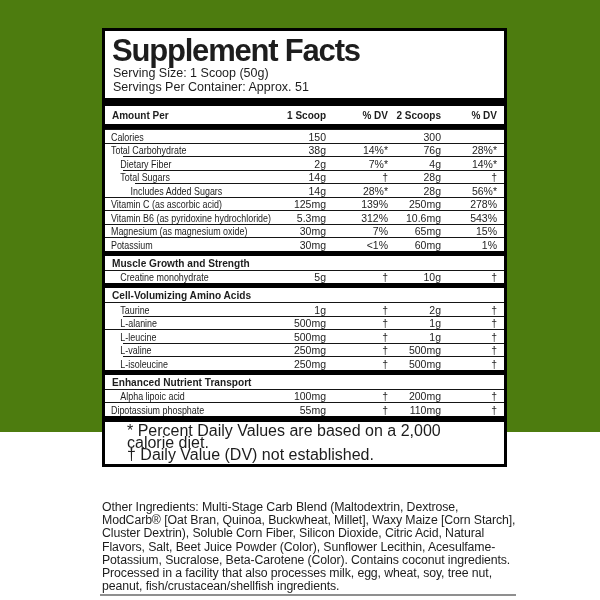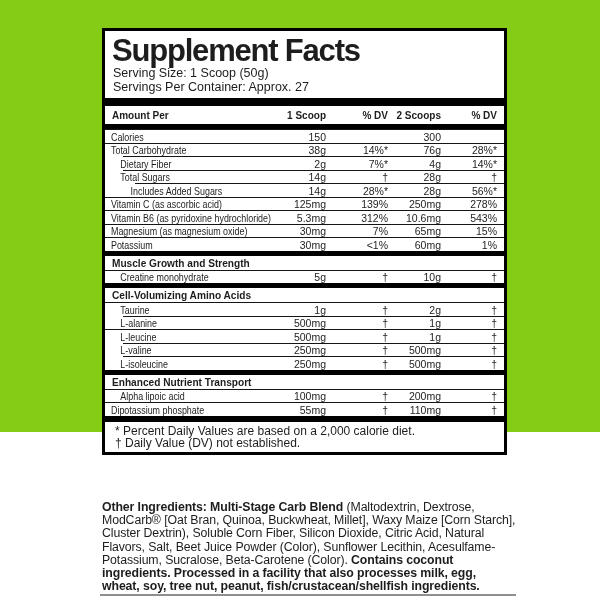--- a/index.html
+++ b/index.html
@@ -1,17 +1,17 @@
 <!DOCTYPE html>
 <html><head>
 <meta charset="utf-8">
 <style>
   html,body{margin:0;padding:0;background:#ffffff;}
   body{width:600px;height:600px;overflow:hidden;}
-  .page{position:relative;width:600px;height:432px;background:#84cc16;
+  .page{position:relative;width:600px;height:432px;background:#4d7c0f;
         font-family:"Liberation Sans",sans-serif;color:#1d1d1d;}
 
   .facts-box{position:absolute;left:102px;top:28px;width:405px;box-sizing:border-box;
              border:3px solid #000;background:#fff;}
 
   .title{font-size:31px;font-weight:700;letter-spacing:-1.2px;line-height:33px;
          margin:3px 0 0 7px;white-space:nowrap;}
   .serving{font-size:12.5px;line-height:13.5px;margin-left:8px;}
   .serving-block{}
 
@@ -32,38 +32,38 @@
   .entry.after-section::before{left:0;}
   .entry .name{flex:1;min-width:0;white-space:nowrap;overflow:visible;
                transform:scaleX(.85);transform-origin:0 50%;padding-left:7px;}
   .i1 .name{padding-left:18px;}
   .i2 .name{padding-left:30px;}
 
   .section{border-top:5px solid #000;height:14px;display:flex;align-items:center;
            font-weight:700;font-size:11px;padding-left:7px;}
   .section span{transform:scaleX(.92);transform-origin:0 50%;white-space:nowrap;}
 
-  .footnotes{border-top:6px solid #000;padding:3px 10px;font-size:12px;line-height:12px;}
+  .footnotes{border-top:6px solid #000;padding:3px 22px;font-size:16px;line-height:12px;}
 
   .ingredients{position:absolute;left:102px;top:501px;width:414px;
                font-size:12.3px;line-height:13.2px;letter-spacing:-0.1px;}
-  .ingredients b{font-weight:700;}
+  .ingredients b{font-weight:400;}
 
   .bottom-rule{position:absolute;left:100px;top:594px;width:416px;height:2px;background:#8f8f8f;}
 </style>
 </head>
 <body>
 
 <div class="page">
 
   <div class="facts-box">
     <div class="title">Supplement Facts</div>
     <div class="serving-block">
       <div class="serving">Serving Size: 1 Scoop (50g)</div>
-      <div class="serving">Servings Per Container: Approx. 27</div>
+      <div class="serving">Servings Per Container: Approx. 51</div>
     </div>
 
     <div class="bar-top"></div>
 
     <div class="header-row">
       <span class="cell name">Amount Per</span>
       <span class="cell v c1">1 Scoop</span>
       <span class="cell v c2">% DV</span>
       <span class="cell v c3">2 Scoops</span>
       <span class="cell v c4">% DV</span>

